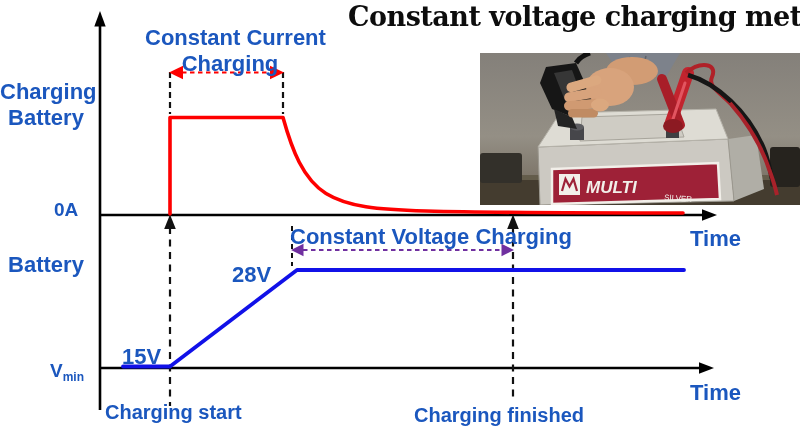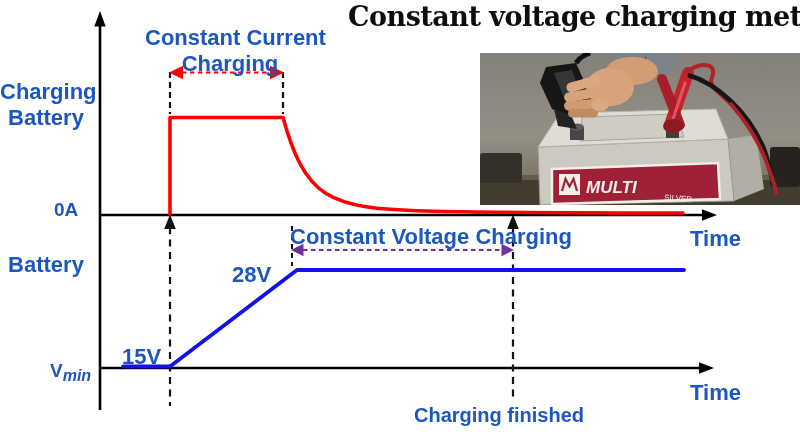--- a/index.html
+++ b/index.html
@@ -13,21 +13,21 @@
   }
   .center{text-align:center;}
   .right{text-align:left;}
   #main-title{
     position:absolute;left:348px;top:1px;width:452px;text-align:center;
     font-family:"DejaVu Serif",serif;font-size:27px;font-weight:600;
     color:#0d0d0d;white-space:nowrap;letter-spacing:-0.5px;
   }
   #chart-svg{position:absolute;left:0;top:0;}
   #photo{position:absolute;left:480px;top:53px;width:320px;height:152px;}
-  .sub{font-size:16px;vertical-align:-4px;font-weight:700;font-style:italic;}
+  .sub{font-size:12px;vertical-align:-4px;font-weight:700;}
   .fs17{font-size:22px;}
   .fs19{font-size:19px;}
   .fs20{font-size:20px;}
 </style>
 </head>
 <body>
 
 <div id="stage">
 
   <svg id="chart-svg" width="800" height="434" viewBox="0 0 800 434">
@@ -162,16 +162,17 @@
   <div class="lbl right fs19" style="left:50px;top:360px;width:44px;"><span>V</span><span class="sub">min</span></div>
 
   <div class="lbl fs17" style="left:122px;top:344px;">15V</div>
 
   <div class="lbl fs17" style="left:232px;top:262px;">28V</div>
 
   <div class="lbl center fs17" style="left:290px;top:224px;width:224px;">Constant Voltage Charging</div>
 
   <div class="lbl fs17" style="left:690px;top:380px;">Time</div>
 
+  <div class="lbl fs20" style="left:105px;top:401px;">Charging start</div>
 
   <div class="lbl fs20" style="left:414px;top:404px;">Charging finished</div>
 
 </div>
 
 </body></html>

